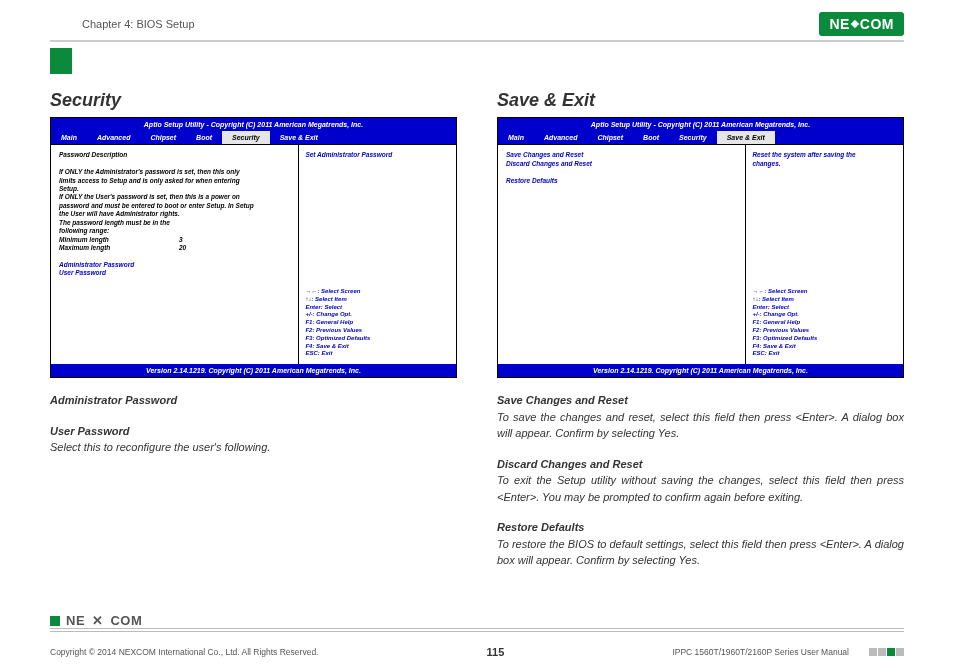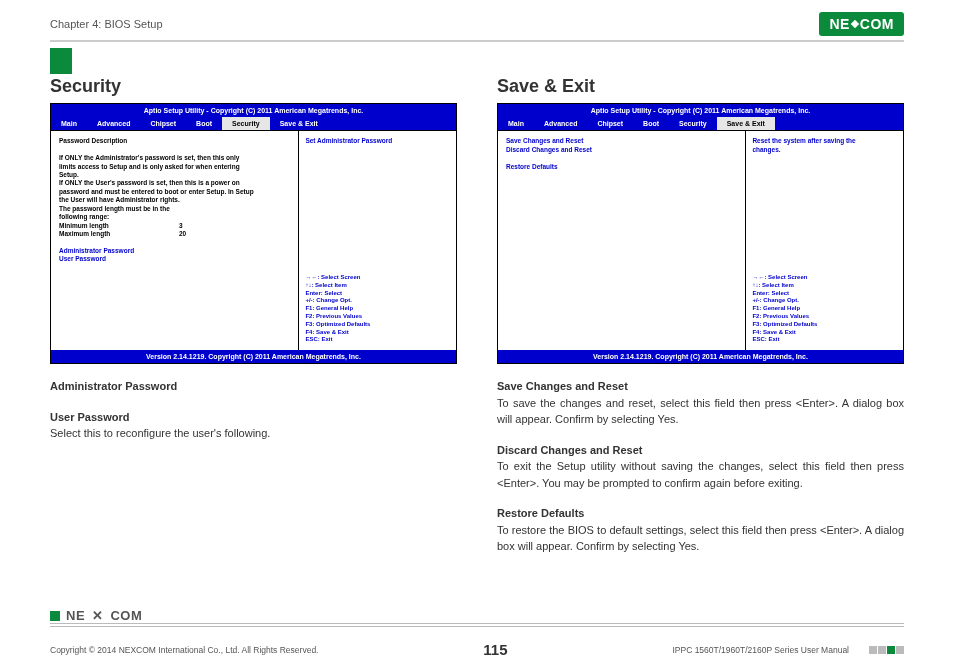--- a/index.html
+++ b/index.html
@@ -12,42 +12,43 @@
     position: relative;
     padding: 12px 50px 0 50px;
   }
   .header-row {
     display: flex;
     justify-content: space-between;
     align-items: center;
     border-bottom: 2px solid #ccc;
     padding-bottom: 4px;
   }
-  .chapter { font-size: 11px; color: #555; }
+  .chapter { font-size: 11px; color: #555; margin-left: 32px; }
   .logo {
     background: #0a8a3a;
     color: #fff;
     font-weight: bold;
     font-size: 14px;
     padding: 4px 10px;
     border-radius: 3px;
     letter-spacing: 0.5px;
     display: flex;
     align-items: center;
   }
   .logo-sep { display:inline-block; width:6px; height:6px; background:#fff; transform:rotate(45deg); margin:0 2px; }
   .green-tab {
     width: 22px; height: 26px;
     background: #0a8a3a;
     margin-top: 6px;
   }
   .columns {
     display: flex;
     gap: 40px;
-    margin-top: 2px;
+    margin-top: 16px;
+    font-style: italic;
   }
   .col { flex: 1; }
   h2 { font-size: 18px; font-weight: bold; color: #333; margin-bottom: 6px; }
   .bios-box {
     border: 1px solid #000;
     font-size: 6.5px;
     line-height: 1.3;
   }
   .bios-title {
     background: #0000cc;
@@ -111,21 +112,21 @@
     position:absolute;
     left:50px; right:50px; bottom:14px;
   }
   .footer-top-line { border-top:1px solid #bbb; margin-bottom:2px;}
   .footer-row {
     display:flex; justify-content:space-between; align-items:center;
     font-size:8.5px; color:#555;
     border-top:1px solid #bbb;
     padding-top:14px;
   }
-  .footer-row .pg { font-weight:bold; font-size:15px; color:#333;}
+  .footer-row .pg { font-weight:bold; font-size:11px; color:#333;}
   .footer-icons { display:flex; gap:1px; }
   .footer-icons span { width:8px; height:8px; background:#bbb; }
   .footer-icons span.g { background:#0a8a3a; }
   .pw-row { display:flex; }
   .pw-row .lbl { width:120px; }
 </style>
 </head>
 <body>
 
 <div class="header-row">

